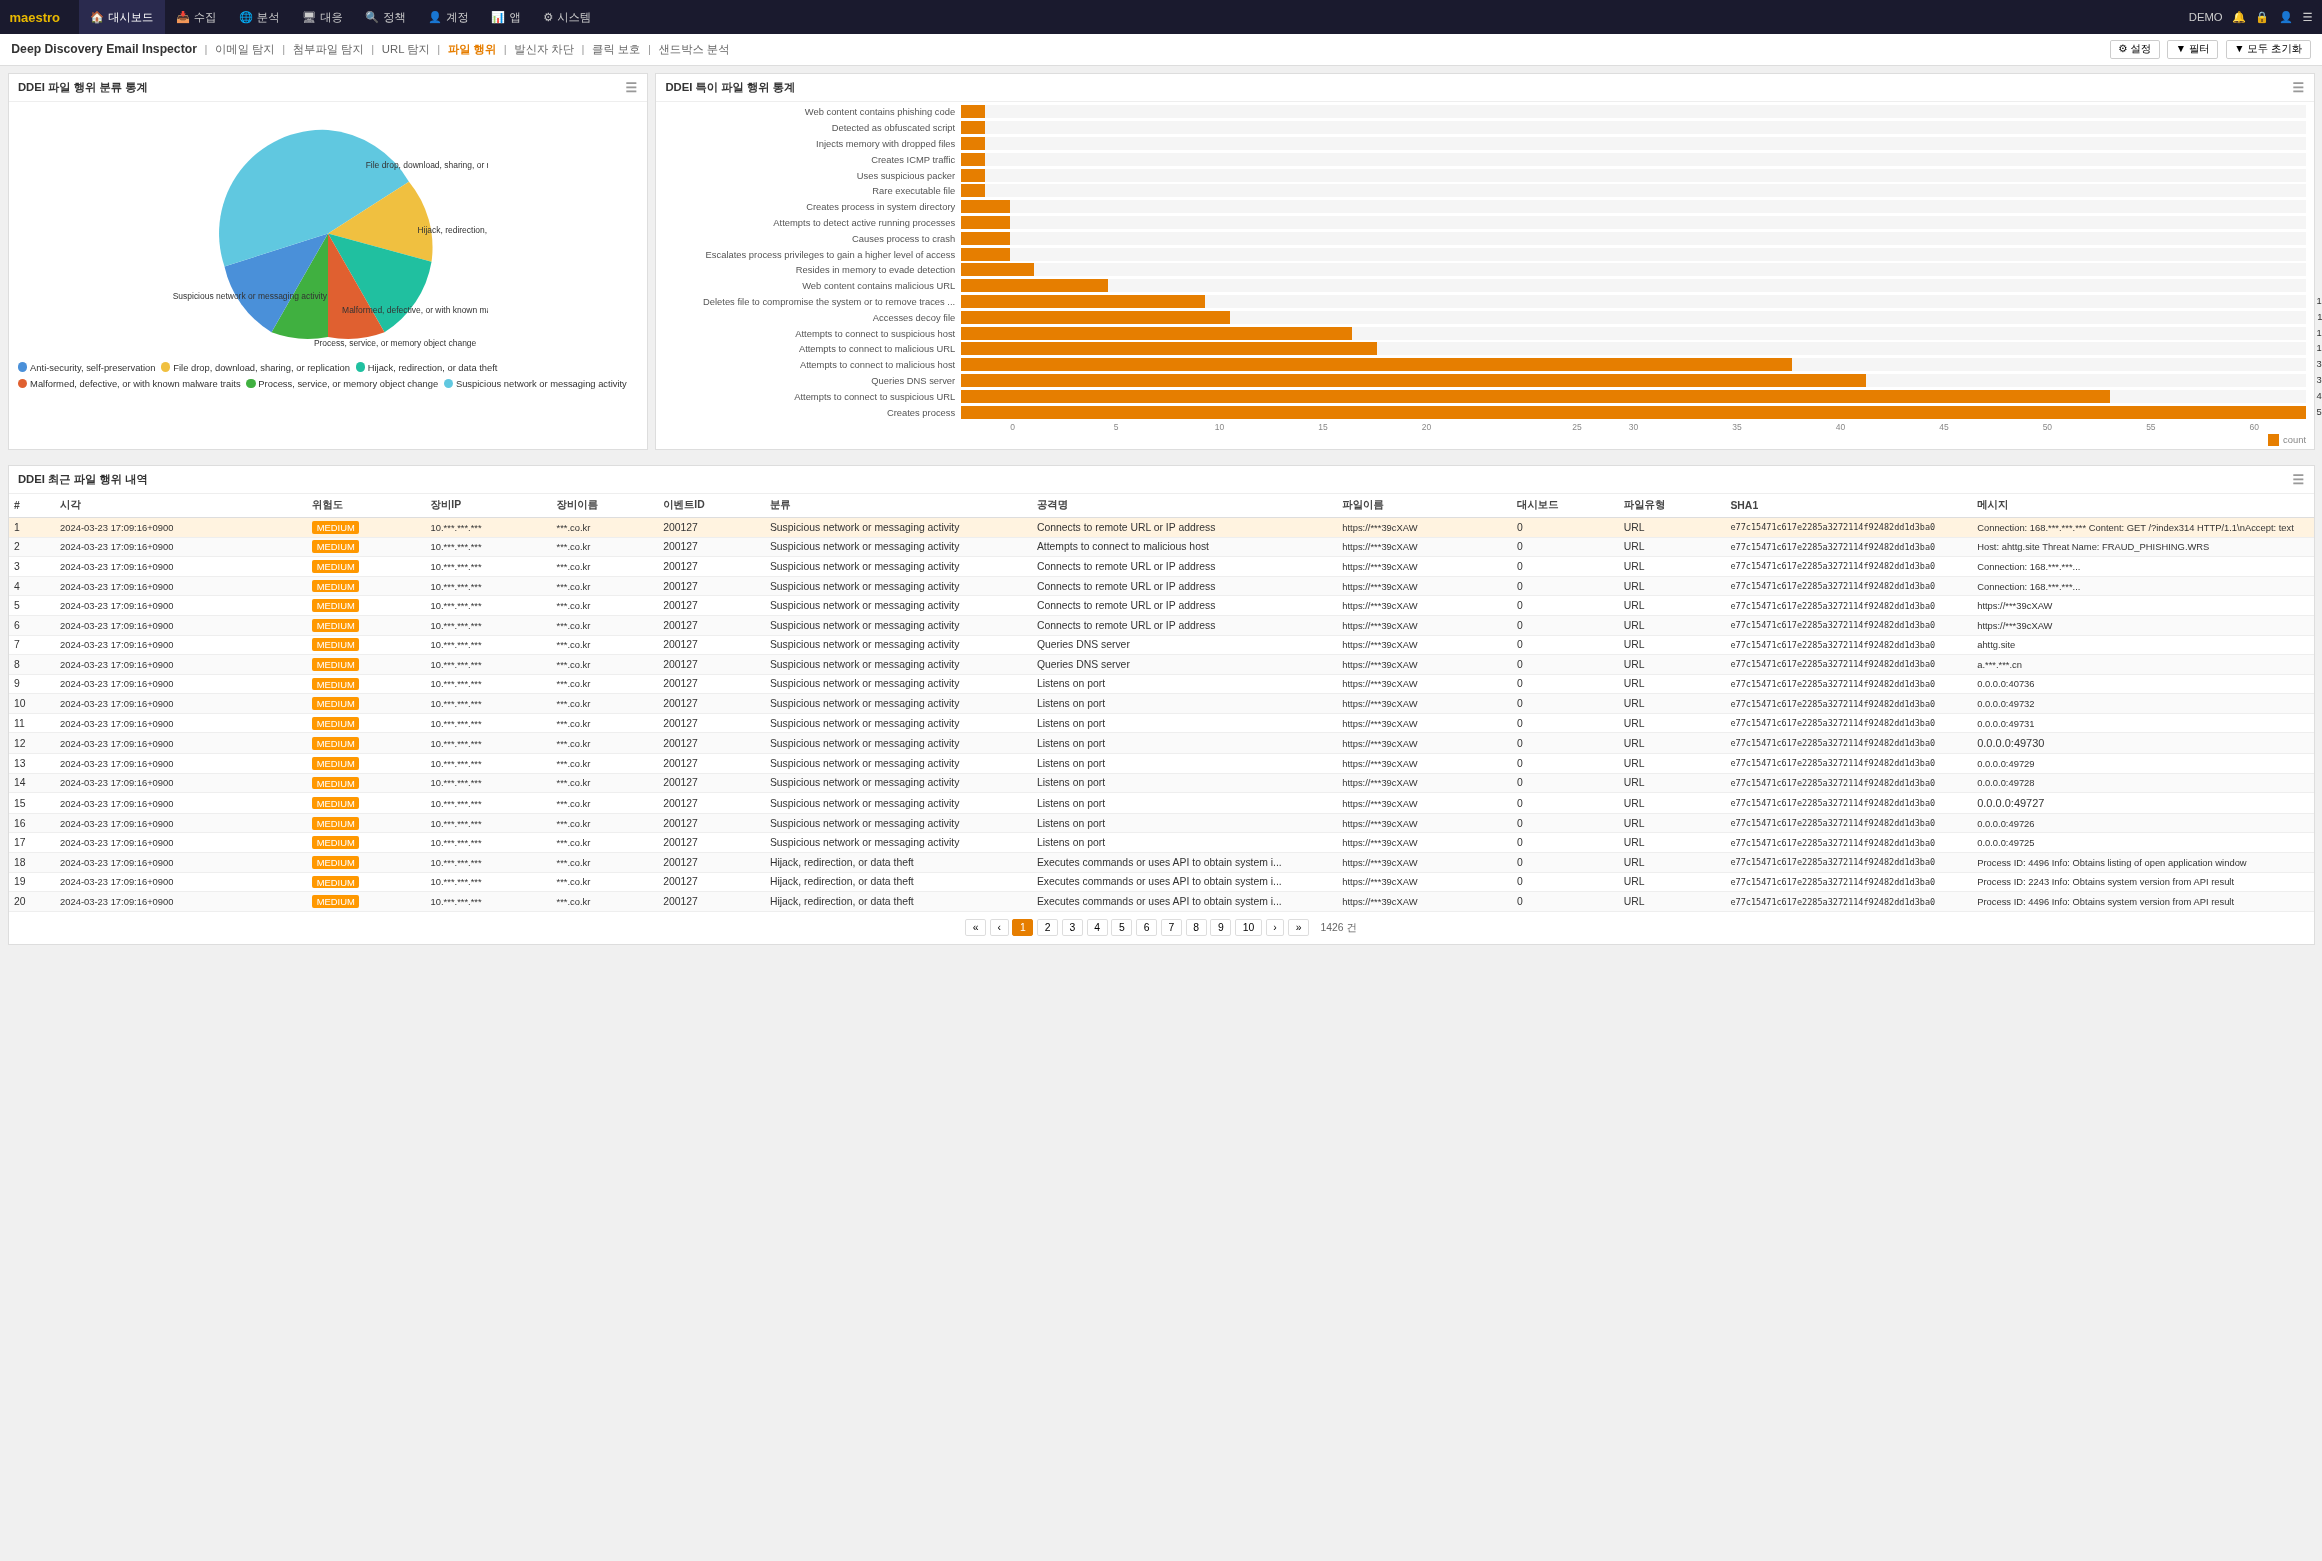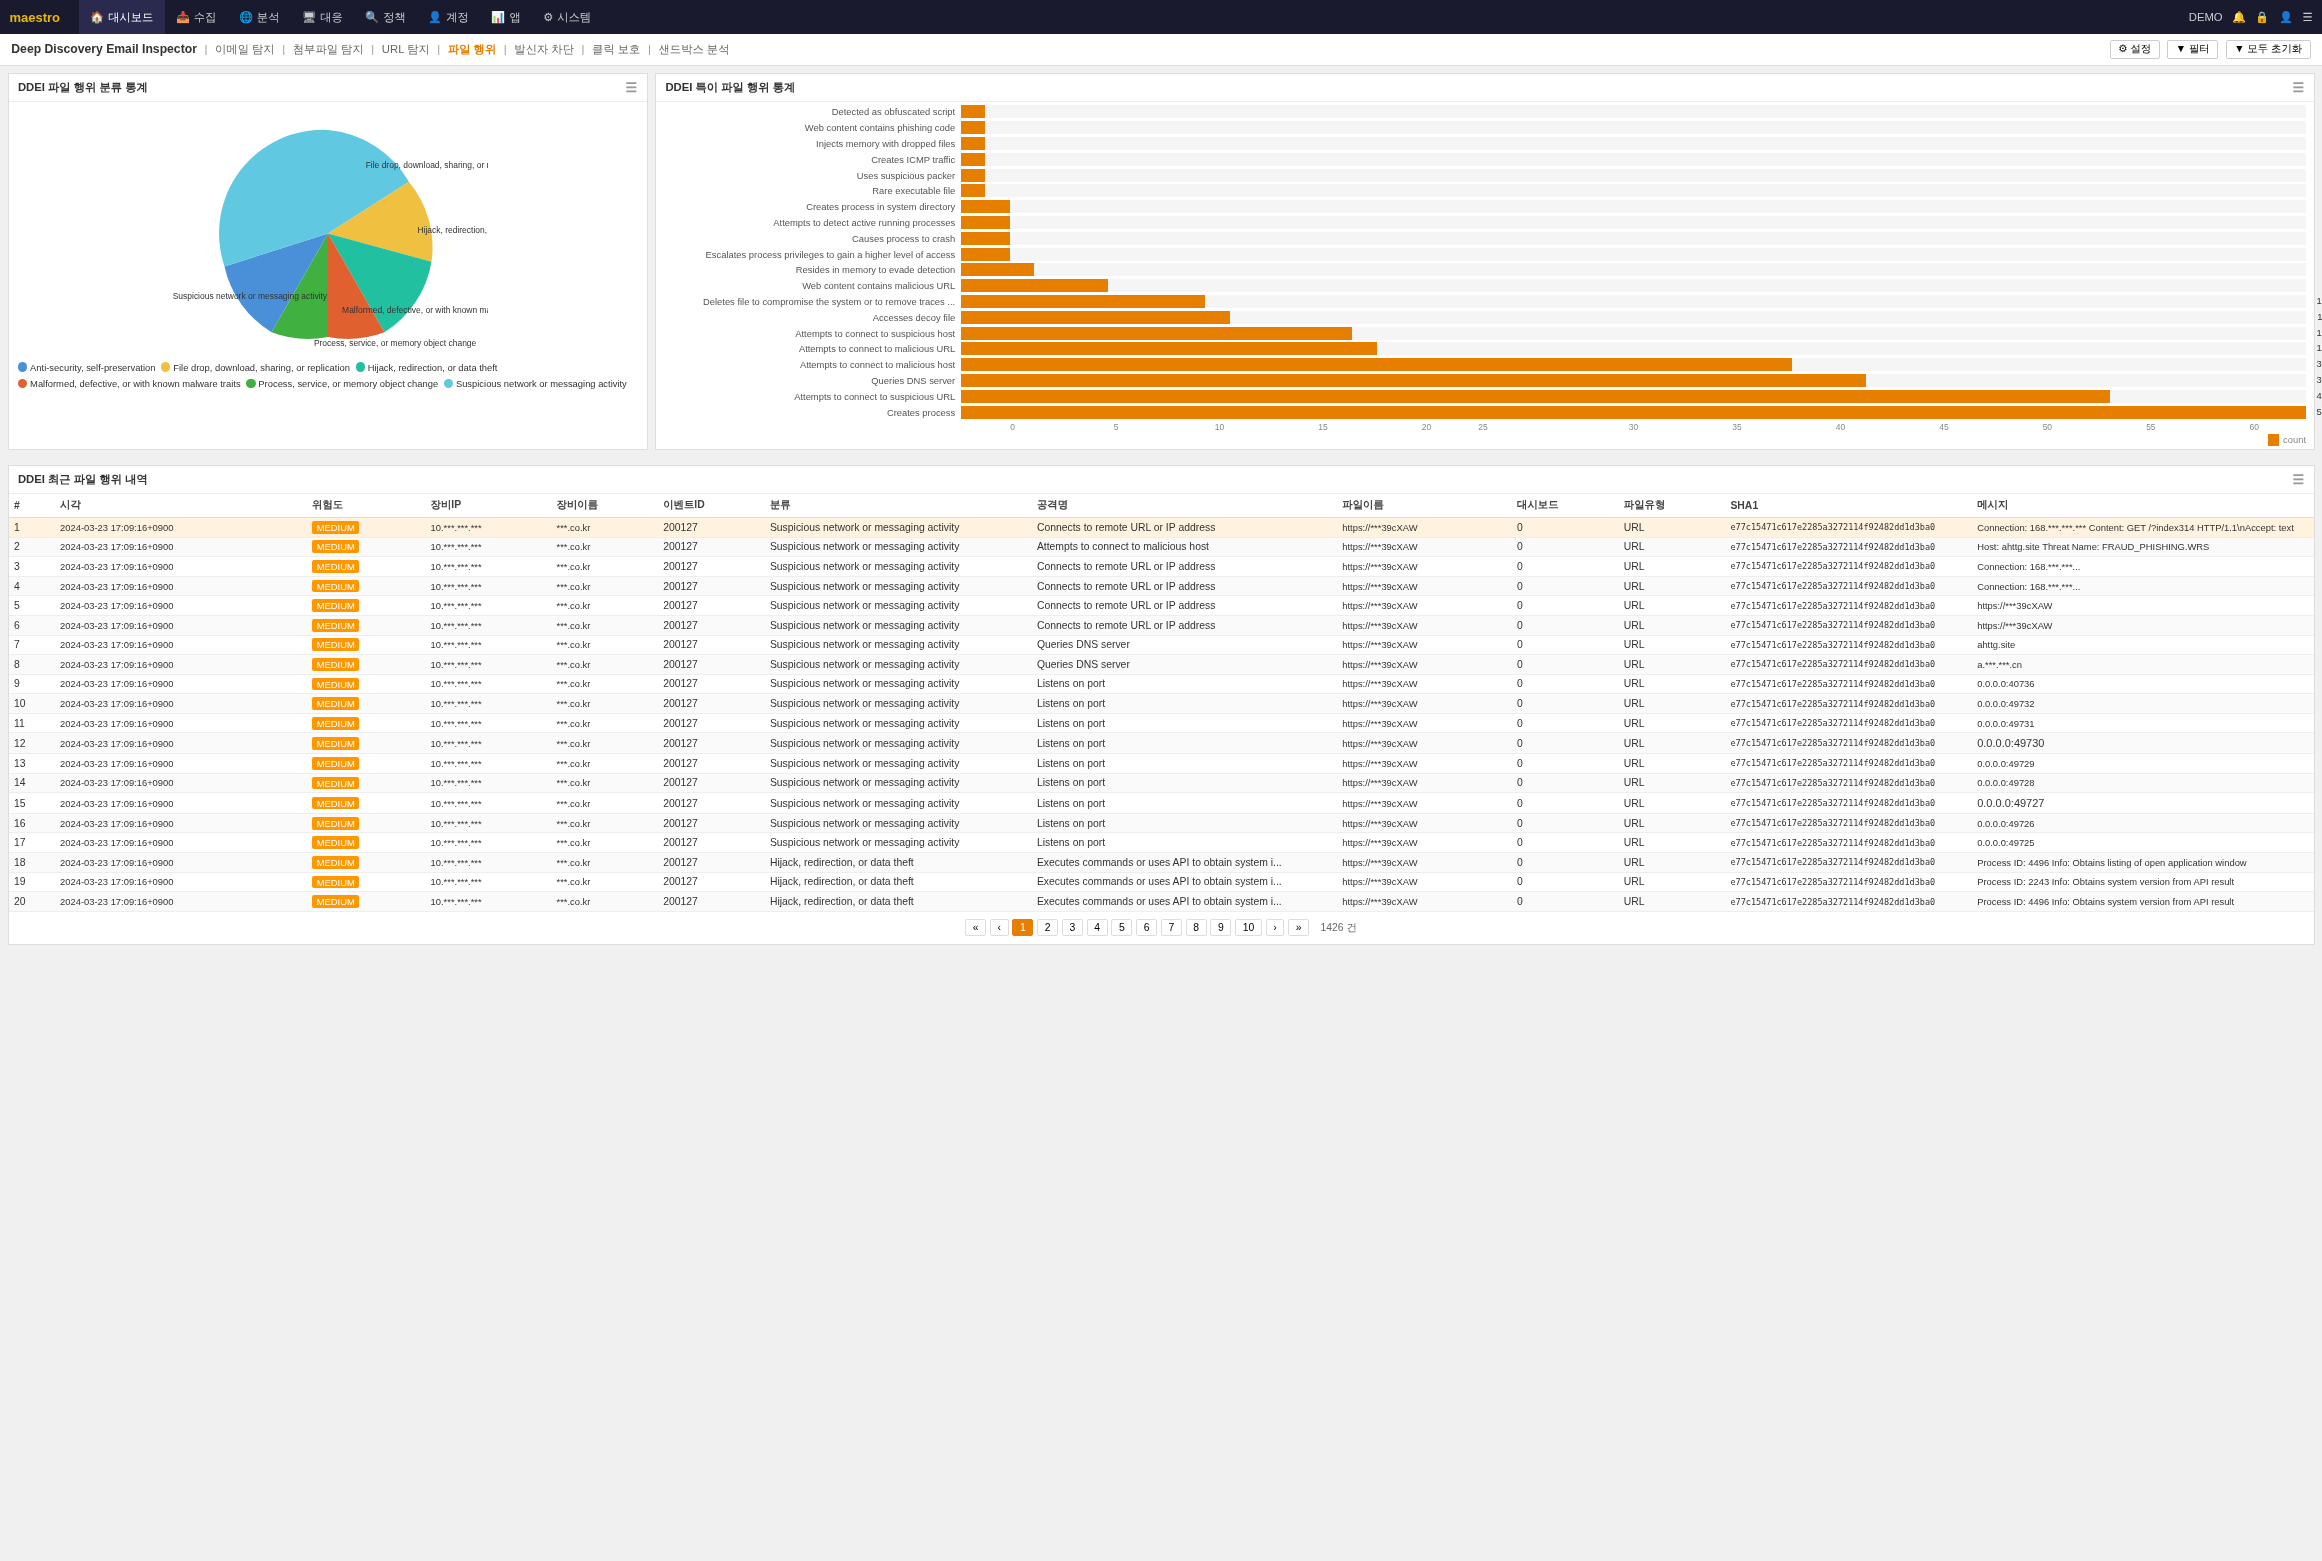--- a/index.html
+++ b/index.html
@@ -209,28 +209,28 @@
 
     <div class="panel">
       <div class="panel-header">
         <span>DDEI 특이 파일 행위 통계</span>
         <span class="panel-icon">☰</span>
       </div>
       <div class="panel-body bar-chart-wrap">
         <div class="bar-chart" id="bar-chart-container">
 
         <div class="bar-row">
-    <div class="bar-label" title="Detected as obfuscated script">Detected as obfuscated script</div>
+    <div class="bar-label" title="Web content contains phishing code">Web content contains phishing code</div>
     <div class="bar-track" style="position:relative">
       <div class="bar-fill" style="width:1.8181818181818181%"></div>
       <span style="position:absolute;right:-21px;top:0;font-size:9.4px;color:#333;min-width:19px;text-align:right">1</span>
     </div>
   </div>
             <div class="bar-row">
-    <div class="bar-label" title="Web content contains phishing code">Web content contains phishing code</div>
+    <div class="bar-label" title="Detected as obfuscated script">Detected as obfuscated script</div>
     <div class="bar-track" style="position:relative">
       <div class="bar-fill" style="width:1.8181818181818181%"></div>
       <span style="position:absolute;right:-21px;top:0;font-size:9.4px;color:#333;min-width:19px;text-align:right">1</span>
     </div>
   </div>
             <div class="bar-row">
     <div class="bar-label" title="Injects memory with dropped files">Injects memory with dropped files</div>
     <div class="bar-track" style="position:relative">
       <div class="bar-fill" style="width:1.8181818181818181%"></div>
       <span style="position:absolute;right:-21px;top:0;font-size:9.4px;color:#333;min-width:19px;text-align:right">1</span>
@@ -354,21 +354,21 @@
       <div class="bar-fill" style="width:100%"></div>
       <span style="position:absolute;right:-21px;top:0;font-size:9.4px;color:#333;min-width:19px;text-align:right">55</span>
     </div>
   </div>
             <div style="display: flex; margin-left: 301px; margin-top: 3.8px;">
               <span style="flex: 1 1 0%; text-align: center; font-size: 8.5px; color: rgb(136, 136, 136);">0</span>
               <span style="flex: 1 1 0%; text-align: center; font-size: 8.5px; color: rgb(136, 136, 136);">5</span>
               <span style="flex: 1 1 0%; text-align: center; font-size: 8.5px; color: rgb(136, 136, 136);">10</span>
               <span style="flex: 1 1 0%; text-align: center; font-size: 8.5px; color: rgb(136, 136, 136);">15</span>
               <span style="flex: 1 1 0%; text-align: center; font-size: 8.5px; color: rgb(136, 136, 136);">20</span>
-              <span style="flex: 1 1 0%; text-align: left; font-size: 8.5px; color: rgb(136, 136, 136);">25</span>
+              <span style="flex: 1 1 0%; text-align: right; font-size: 8.5px; color: rgb(136, 136, 136);">25</span>
               <span style="flex: 1 1 0%; text-align: center; font-size: 8.5px; color: rgb(136, 136, 136);">30</span>
               <span style="flex: 1 1 0%; text-align: center; font-size: 8.5px; color: rgb(136, 136, 136);">35</span>
               <span style="flex: 1 1 0%; text-align: center; font-size: 8.5px; color: rgb(136, 136, 136);">40</span>
               <span style="flex: 1 1 0%; text-align: center; font-size: 8.5px; color: rgb(136, 136, 136);">45</span>
               <span style="flex: 1 1 0%; text-align: center; font-size: 8.5px; color: rgb(136, 136, 136);">50</span>
               <span style="flex: 1 1 0%; text-align: center; font-size: 8.5px; color: rgb(136, 136, 136);">55</span>
               <span style="flex: 1 1 0%; text-align: center; font-size: 8.5px; color: rgb(136, 136, 136);">60</span>
             </div>
           </div>
         <div class="bar-legend">

